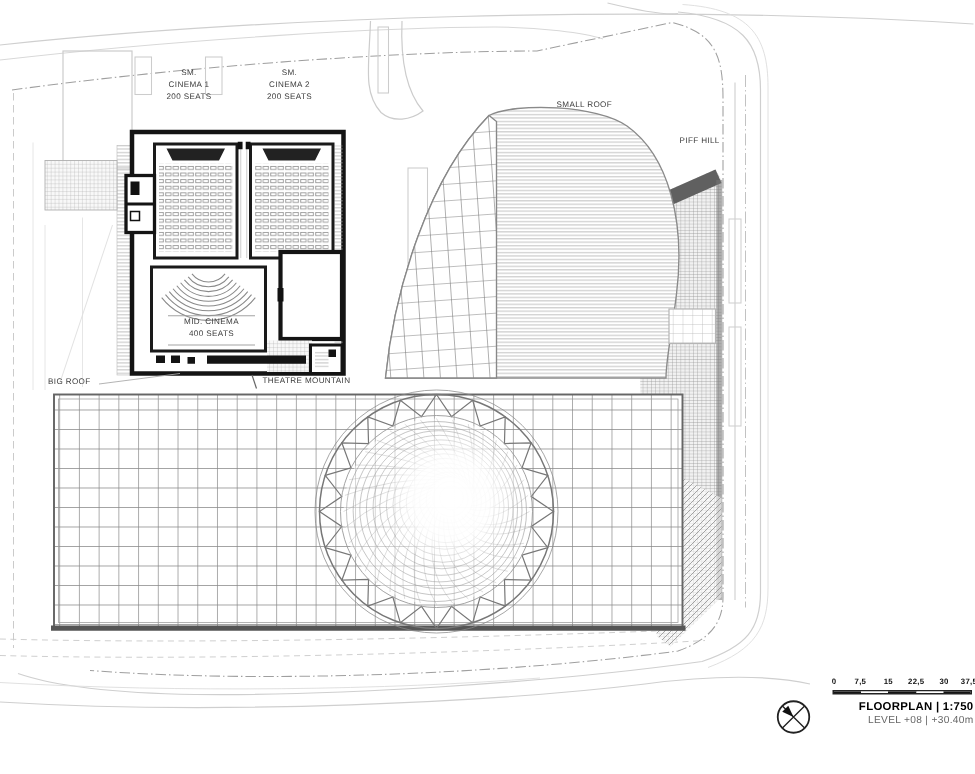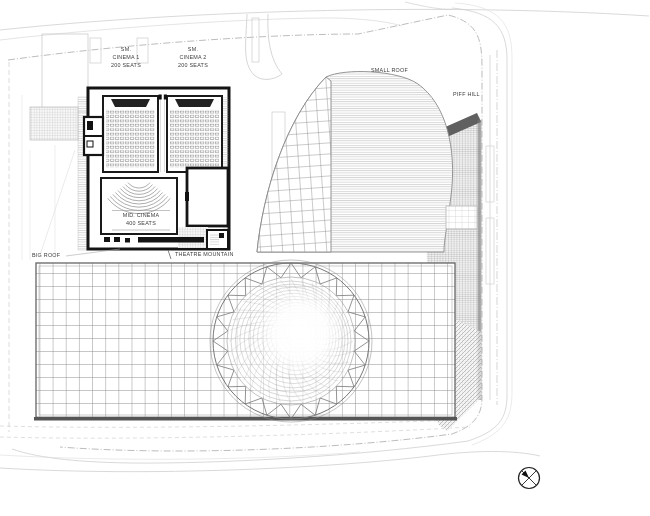--- a/index.html
+++ b/index.html
@@ -265,14 +265,33 @@
   <div class="lbl left" style="left:453px;top:91px;">PIFF HILL</div>
   <div class="lbl left" style="left:32px;top:252px;">BIG ROOF</div>
   <div class="lbl left" style="left:175px;top:251px;">THEATRE MOUNTAIN</div>
 
   <div id="legend">
     <svg id="compass" width="26" height="26" viewBox="-13 -13 26 26">
       <circle cx="0" cy="0" r="10.5" fill="none" stroke="#222" stroke-width="1.2"></circle>
       <path d="M -7.4 -7.4 L 7.4 7.4 M 7.4 -7.4 L -7.4 7.4" stroke="#222" stroke-width="0.9"></path>
       <path d="M 0 0 L -7.5 -3.5 L -3.5 -7.5 Z" fill="#111"></path>
     </svg>
+    <div id="scaleblock">
+      <div id="ticks">
+        <span class="tick" style="left:1px">0</span>
+        <span class="tick" style="left:18.6px">7,5</span>
+        <span class="tick" style="left:37.2px">15</span>
+        <span class="tick" style="left:55.8px">22,5</span>
+        <span class="tick" style="left:74.4px">30</span>
+        <span class="tick" style="left:91px">37,5</span>
+      </div>
+      <div id="scalebar">
+        <div class="seg-b"></div>
+          <div class="seg-w"></div>
+          <div class="seg-b"></div>
+          <div class="seg-w"></div>
+          <div class="seg-b"></div>
+      </div>
+      <div id="plan-title">FLOORPLAN | 1:750</div>
+      <div id="plan-subtitle">LEVEL +08 | +30.40m</div>
+    </div>
   </div>
 </div>
 
 </body></html>

